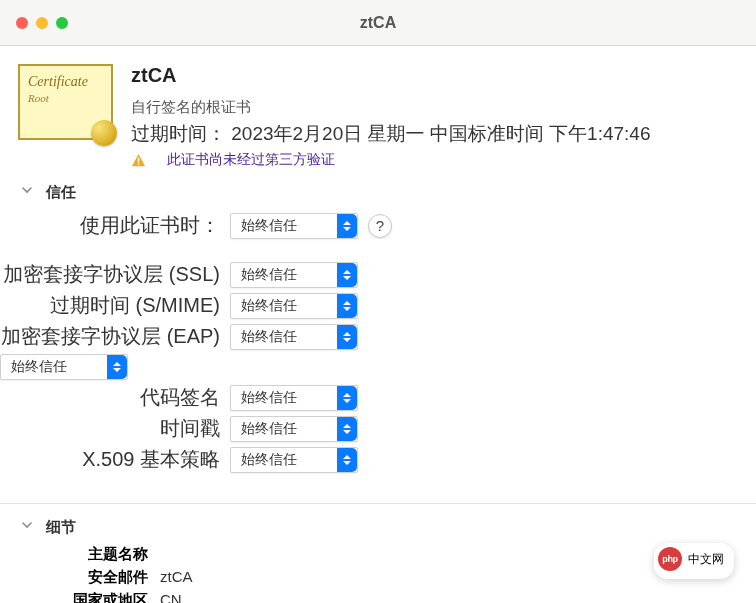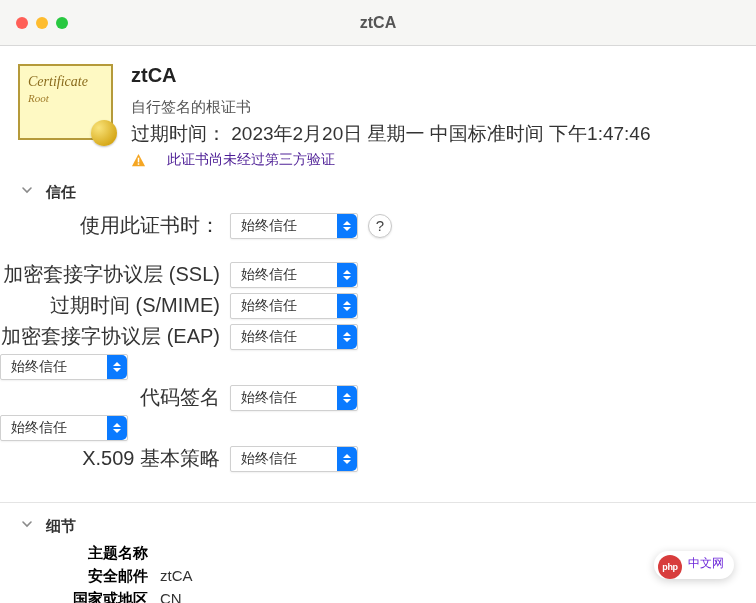--- a/index.html
+++ b/index.html
@@ -167,39 +167,40 @@
       display: flex;
       padding: 2px 0;
     }
     .detail-label { width: 160px; text-align: right; padding-right: 12px; font-weight: 600; color: #000000; font-size: 15px; }
     .detail-val { font-size: 15px; color: #333; }
     .brand-badge {
       position: absolute;
       bottom: 24px;
       right: 22px;
       display: inline-flex;
+      align-items: center;
       background: #fff;
       border-radius: 14px;
-      padding: 4px 10px 0 4px;
+      padding: 4px 10px 8px 4px;
       box-shadow: 0 2px 8px rgba(0,0,0,.18);
       gap: 6px;
     }
     .brand-logo {
       width: 24px; height: 24px;
       background: #d83c3c;
       color: #fff;
       font-size: 9px;
       font-weight: 700;
       border-radius: 50%;
       display: inline-flex;
       align-items: center;
       justify-content: center;
       letter-spacing: -0.3px;
     }
-    .brand-text { font-size: 12px; color: #6d28d9; font-family: Liberation Serif, serif; }
+    .brand-text { font-size: 12px; color: #000000; font-family: Liberation Serif, serif; }
   </style>
 </head>
 <body>
 
 <div class="titlebar">
   <div class="traffic">
     <div class="traffic-dot red"></div>
     <div class="traffic-dot yellow"></div>
     <div class="traffic-dot green"></div>
   </div>
@@ -298,20 +299,21 @@
     <div class="label">代码签名</div>
     <div class="select">
       <span class="select-text">始终信任</span>
       <span class="select-steppers">
             <span class="tri-up"></span>
             <span class="tri-down"></span>
           </span>
     </div>
       </div>
       <div class="policy-row">
+    <div class="label">时间戳</div>
     <div class="select">
       <span class="select-text">始终信任</span>
       <span class="select-steppers">
             <span class="tri-up"></span>
             <span class="tri-down"></span>
           </span>
     </div>
       </div>
       <div class="policy-row">
     <div class="label">X.509 基本策略</div>

